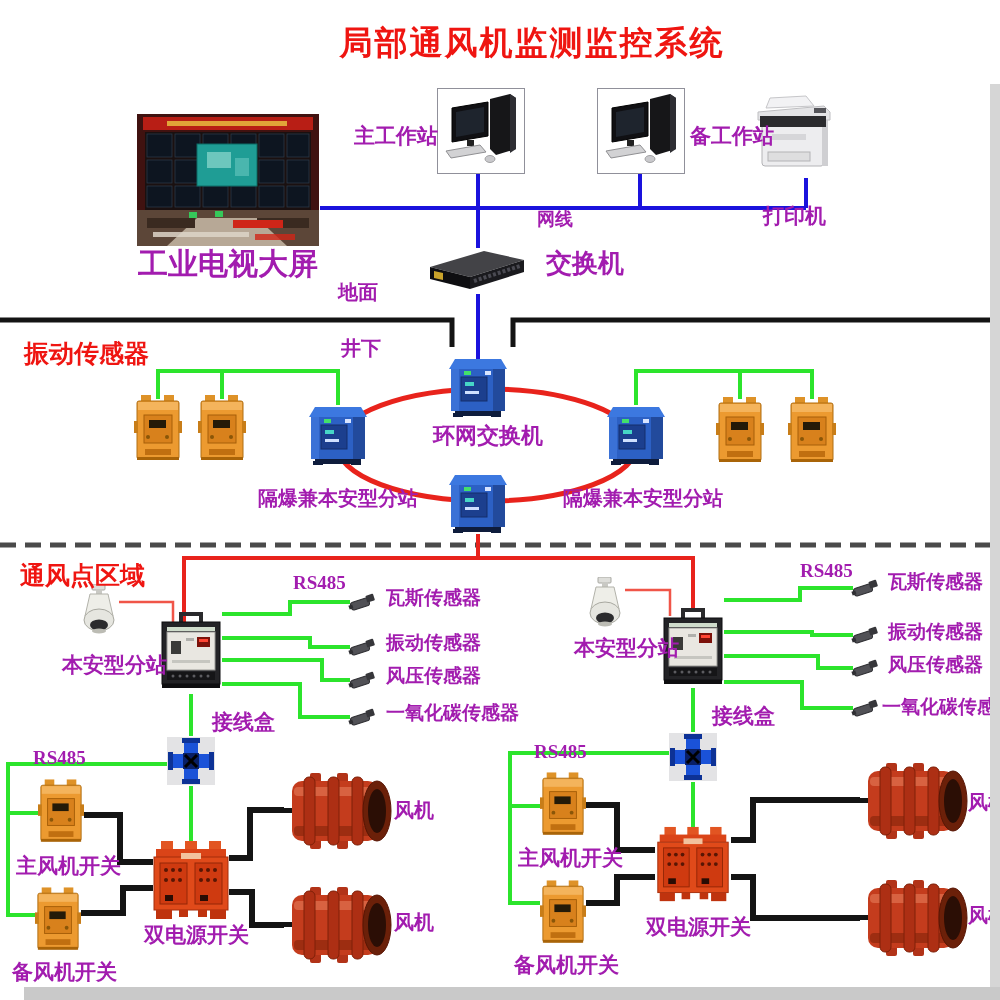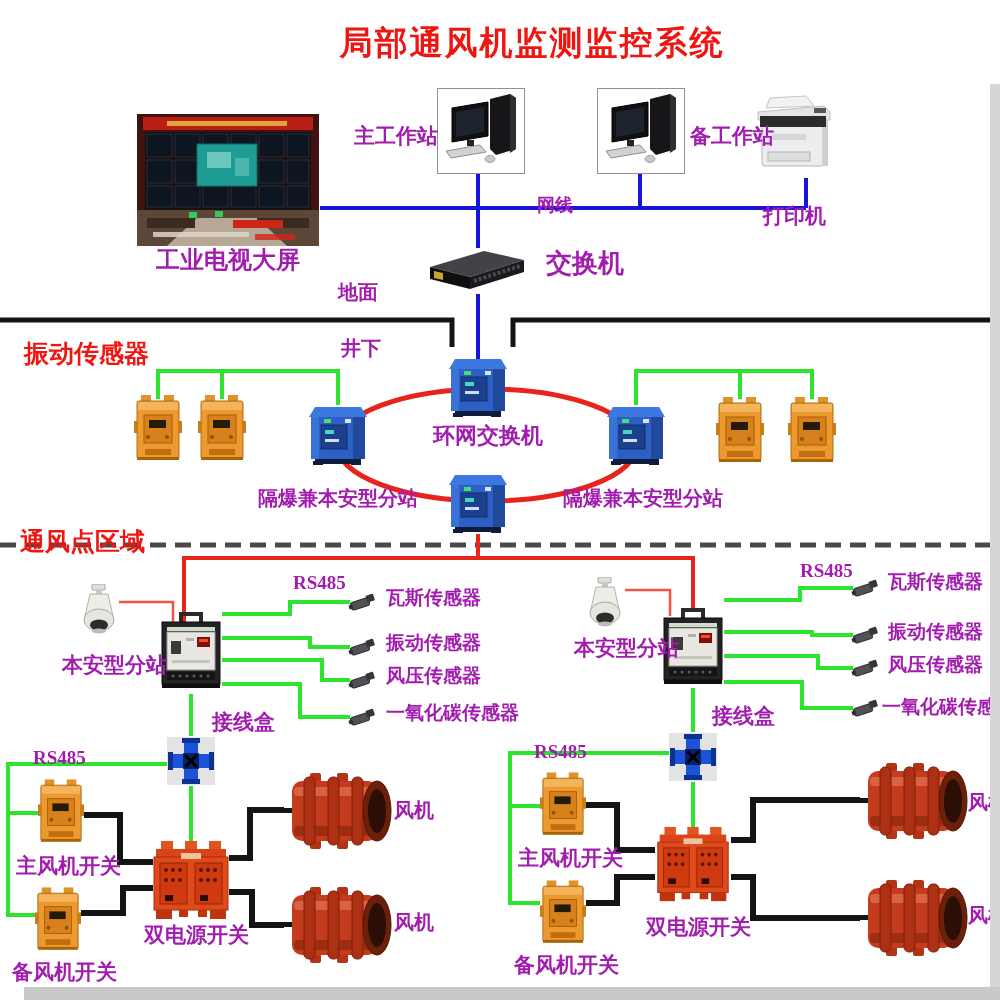--- a/index.html
+++ b/index.html
@@ -396,35 +396,35 @@
     </svg>
   <svg class="dev" style="left:856px;top:762px" width="118" height="78">
       <use href="#sym-fan"></use>
     </svg>
   <svg class="dev" style="left:856px;top:879px" width="118" height="78">
       <use href="#sym-fan"></use>
     </svg>
 
   <div class="lbl red" style="left:64px;top:24px;width:936px;text-align:center;font-size:33px;letter-spacing:2px">局部通风机监测监控系统</div>
 
-  <div class="lbl" style="left:137px;top:247px;width:182px;text-align:center;font-size:24px">工业电视大屏</div>
+  <div class="lbl" style="left:137px;top:247px;width:182px;text-align:center;font-size:30px">工业电视大屏</div>
   <div class="lbl" style="left:354px;top:124px;font-size:21px">主工作站</div>
   <div class="lbl" style="left:690px;top:124px;font-size:21px">备工作站</div>
-  <div class="lbl" style="left:537px;top:195px;font-size:18px">网线</div>
+  <div class="lbl" style="left:537px;top:209px;font-size:18px">网线</div>
   <div class="lbl" style="left:763px;top:204px;font-size:21px">打印机</div>
   <div class="lbl" style="left:546px;top:249px;font-size:26px">交换机</div>
   <div class="lbl" style="left:338px;top:281px;font-size:20px">地面</div>
   <div class="lbl" style="left:341px;top:337px;font-size:20px">井下</div>
 
   <div class="lbl red" style="left:24px;top:340px;font-size:25px">振动传感器</div>
   <div class="lbl" style="left:418px;top:423px;width:140px;text-align:center;font-size:22px">环网交换机</div>
   <div class="lbl" style="left:258px;top:487px;font-size:20px">隔爆兼本安型分站</div>
   <div class="lbl" style="left:563px;top:487px;font-size:20px">隔爆兼本安型分站</div>
 
-  <div class="lbl red" style="left:20px;top:528px;font-size:25px">通风点区域</div>
+  <div class="lbl red" style="left:20px;top:562px;font-size:25px">通风点区域</div>
 
   <div class="lbl serif" style="left:293px;top:572px;font-size:19px">RS485</div>
   <div class="lbl" style="left:62px;top:653px;font-size:21px">本安型分站</div>
   <div class="lbl" style="left:386px;top:587px;font-size:19px">瓦斯传感器</div>
   <div class="lbl" style="left:386px;top:632px;font-size:19px">振动传感器</div>
   <div class="lbl" style="left:386px;top:665px;font-size:19px">风压传感器</div>
   <div class="lbl" style="left:386px;top:702px;font-size:19px">一氧化碳传感器</div>
   <div class="lbl" style="left:212px;top:710px;font-size:21px">接线盒</div>
   <div class="lbl serif" style="left:33px;top:747px;font-size:19px">RS485</div>
   <div class="lbl" style="left:16px;top:854px;font-size:21px">主风机开关</div>

